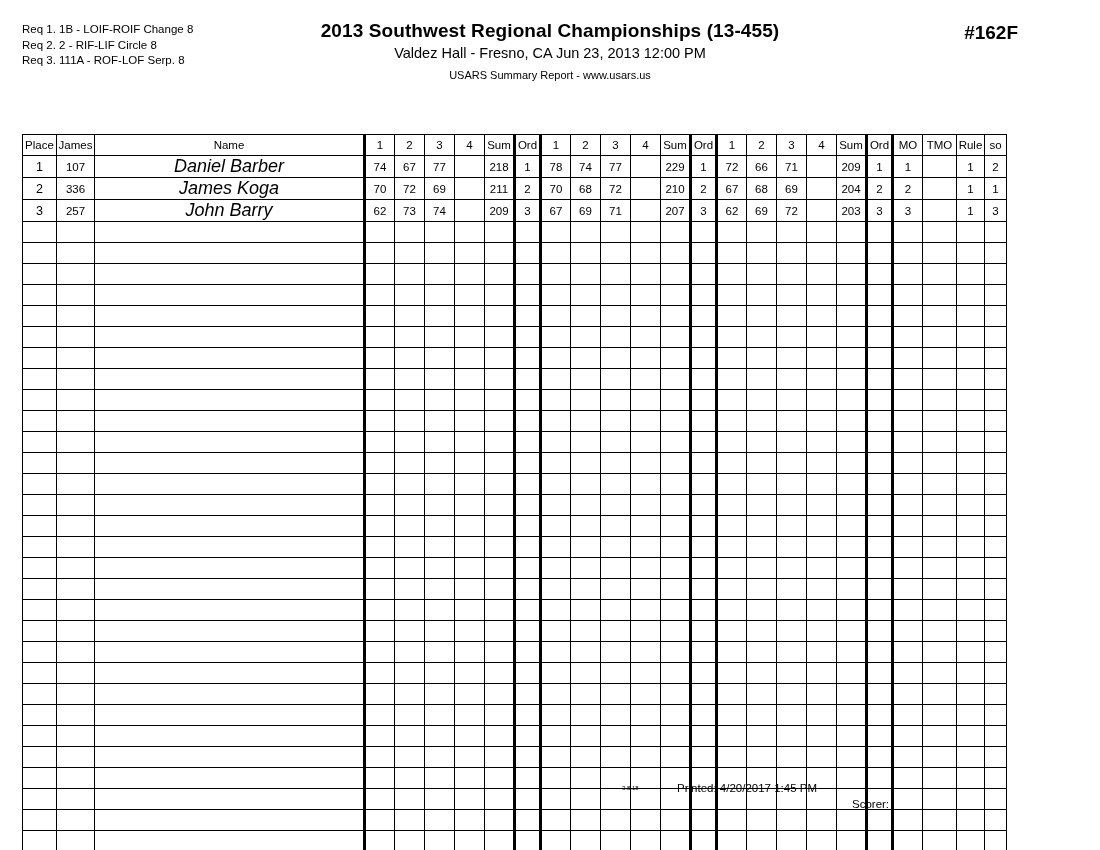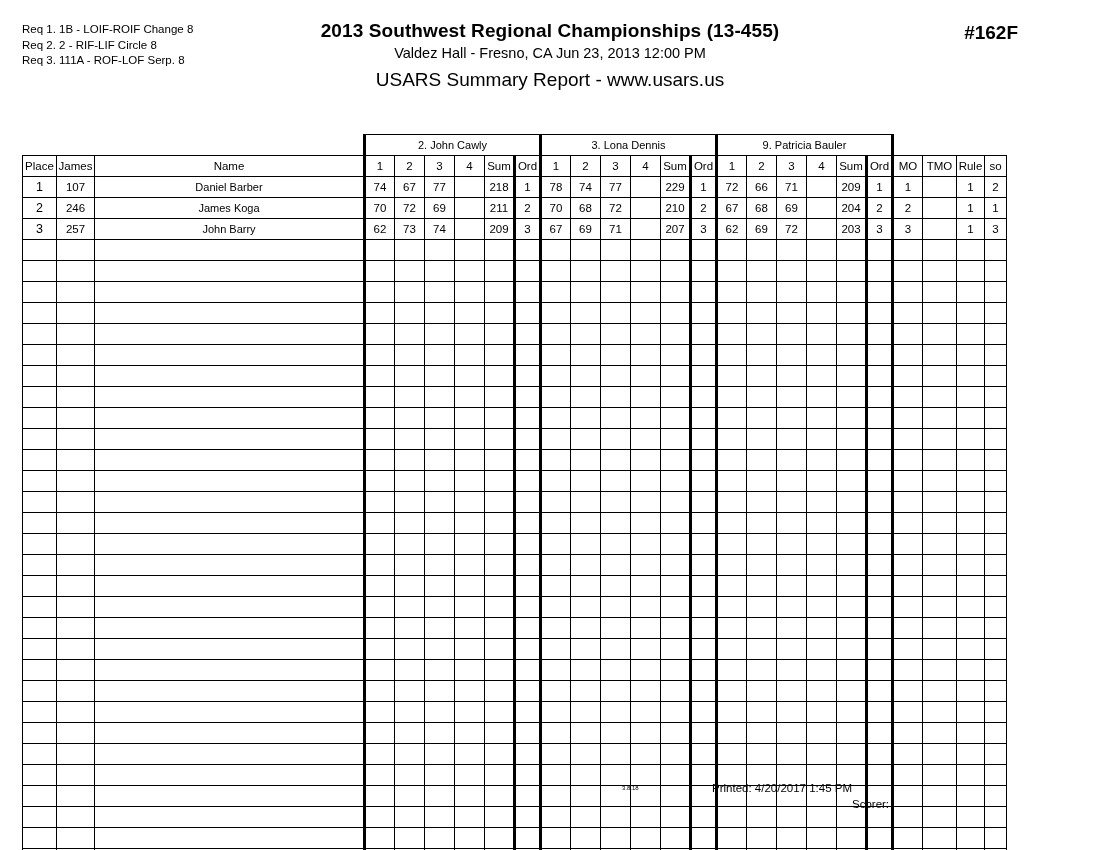--- a/index.html
+++ b/index.html
@@ -45,21 +45,21 @@
   .title-sub {
     font-size: 14.5px;
     margin-top: 3px;
   }
   .title-event {
     font-size: 18px;
     font-weight: bold;
     margin-top: 8px;
   }
   .title-org {
-    font-size: 19px;
+    font-size: 11px;
     margin-top: 8px;
   }
   .panel-code {
     position: absolute;
     right: 78px;
     top: 22px;
     font-size: 19px;
     font-weight: bold;
   }
 
@@ -106,42 +106,43 @@
   .col-rule  { width: 28px; }
   .col-so    { width: 22px; }
 
   .thick-left { border-left: 3px solid #000000 !important; }
   .thick-right { border-right: 3px solid #000000 !important; }
 
   .name-cell {
     text-align: left;
     padding-left: 6px;
     font-weight: bold;
-    font-size: 11px;
+    font-size: 18px;
+    font-style: italic;
   }
   .bold-cell { font-weight: bold; }
   .place-cell { font-weight: bold; font-size: 12.5px; }
 
   
   .footer {
     position: absolute;
     left: 22px;
     top: 782px;
     width: 1014px;
     font-size: 11.5px;
   }
   .footer-code {
     position: absolute;
     left: 600px;
     top: 3px;
     font-size: 6px;
   }
   .footer-printed {
     position: absolute;
-    left: 690px;
+    left: 655px;
     top: 0px;
     text-align: right;
   }
   .footer-scorer {
     position: absolute;
     left: 830px;
     top: 16px;
   }
 </style>
 </head>
@@ -186,32 +187,20 @@
         <col class="col-sc">
         <col class="col-sum">
         <col class="col-ord">
       <col class="col-mo">
         <col class="col-tmo">
         <col class="col-rule">
         <col class="col-so">
     </colgroup>
     <tbody>
 
-      <tr>
-        <td class="blank-head"></td>
-        <td class="blank-head"></td>
-        <td class="blank-head"></td>
-        <td class="judge-cell" colspan="6">2.  John Cawly</td>
-        <td class="judge-cell" colspan="6">3.  Lona Dennis</td>
-        <td class="judge-cell thick-right" colspan="6">9.  Patricia Bauler</td>
-        <td class="blank-head"></td>
-        <td class="blank-head"></td>
-        <td class="blank-head"></td>
-        <td class="blank-head"></td>
-      </tr>
 
       <tr class="hdr-row">
         <td>Place</td>
         <td>James</td>
         <td class="col-name">Name</td>
 
         <td class="thick-left">1</td>
         <td>2</td>
         <td>3</td>
         <td>4</td>
@@ -260,21 +249,21 @@
           <td></td>
           <td>209</td>
           <td class="thick-left bold-cell thick-right">1</td>
           <td>1</td>
           <td></td>
           <td>1</td>
           <td>2</td>
         </tr>
         <tr>
           <td class="place-cell">2</td>
-          <td class="bold-cell">246</td>
+          <td class="bold-cell">336</td>
           <td class="name-cell">James Koga</td>
           <td class="thick-left">70</td>
           <td>72</td>
           <td>69</td>
           <td></td>
           <td>211</td>
           <td class="thick-left bold-cell">2</td>
           <td class="thick-left">70</td>
           <td>68</td>
           <td>72</td>

